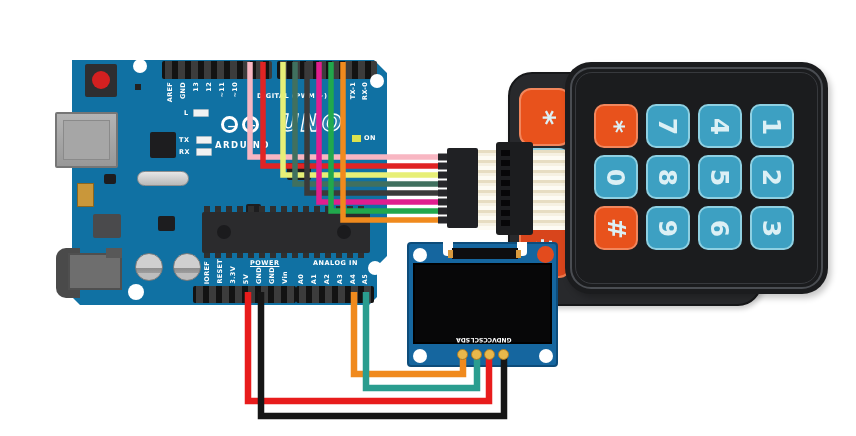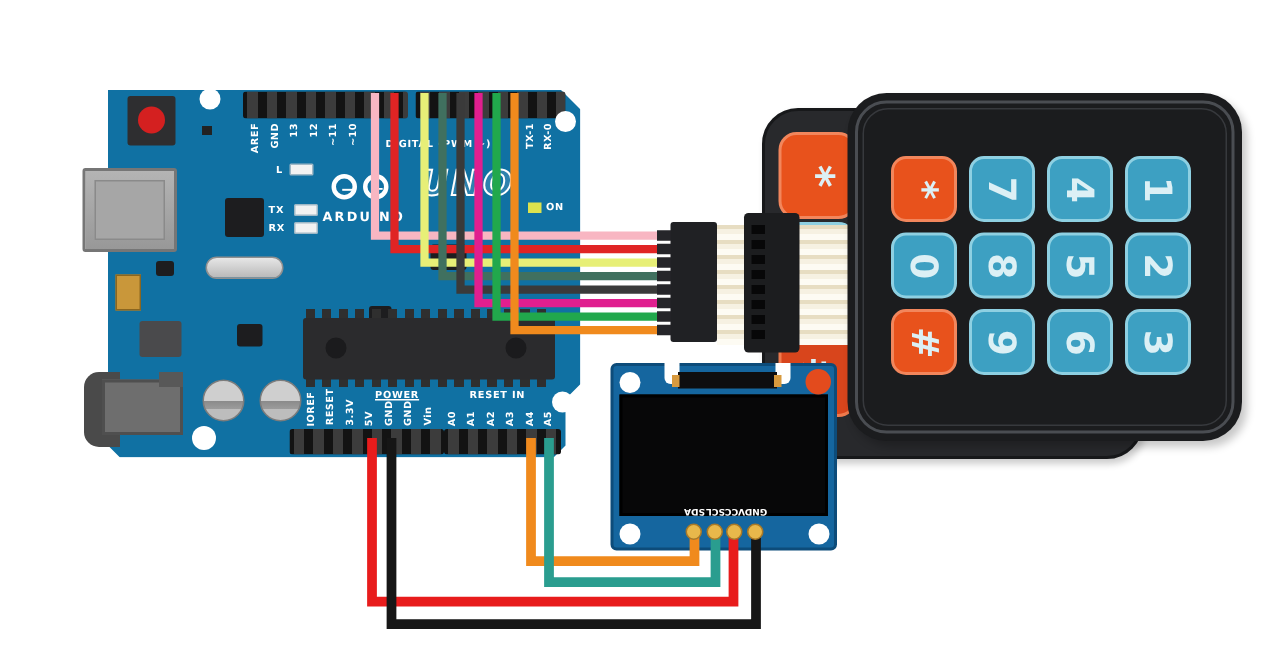--- a/index.html
+++ b/index.html
@@ -184,21 +184,21 @@
   <div class="cap" style="left:135px;top:253px;z-index:2;"></div>
   <div class="cap" style="left:173px;top:253px;z-index:2;"></div>
 
   <div style="left:204px;top:206px;width:164px;height:7px;background:repeating-linear-gradient(90deg,#2f2f2f 0 6px,transparent 6px 11px);z-index:2;"></div>
   <div style="left:204px;top:251px;width:164px;height:7px;background:repeating-linear-gradient(90deg,#2f2f2f 0 6px,transparent 6px 11px);z-index:2;"></div>
   <div class="chip" style="left:202px;top:212px;width:168px;height:41px;background:#2b2b2d;z-index:2;"></div>
   <div style="left:217px;top:225px;width:14px;height:14px;border-radius:50%;background:#1b1b1d;z-index:2;"></div>
   <div style="left:337px;top:225px;width:14px;height:14px;border-radius:50%;background:#1b1b1d;z-index:2;"></div>
 
   <div class="silk" style="left:250px;top:259px;z-index:2;text-decoration:underline;">POWER</div>
-  <div class="silk" style="left:313px;top:259px;z-index:2;">RESET IN</div>
+  <div class="silk" style="left:313px;top:259px;z-index:2;">ANALOG IN</div>
   <div class="pinheader" style="left:193px;top:286px;width:103px;height:17px;z-index:2;"></div>
   <div class="pinheader" style="left:296px;top:286px;width:78px;height:17px;z-index:2;"></div>
   <div class="vlabel" style="left:204px;bottom:152px;z-index:2;">IOREF</div>
   <div class="vlabel" style="left:217px;bottom:152px;z-index:2;">RESET</div>
   <div class="vlabel" style="left:230px;bottom:152px;z-index:2;">3.3V</div>
   <div class="vlabel" style="left:243px;bottom:152px;z-index:2;">5V</div>
   <div class="vlabel" style="left:256px;bottom:152px;z-index:2;">GND</div>
   <div class="vlabel" style="left:269px;bottom:152px;z-index:2;">GND</div>
   <div class="vlabel" style="left:282px;bottom:152px;z-index:2;">Vin</div>
   <div class="vlabel" style="left:298px;bottom:152px;z-index:2;">A0</div>

